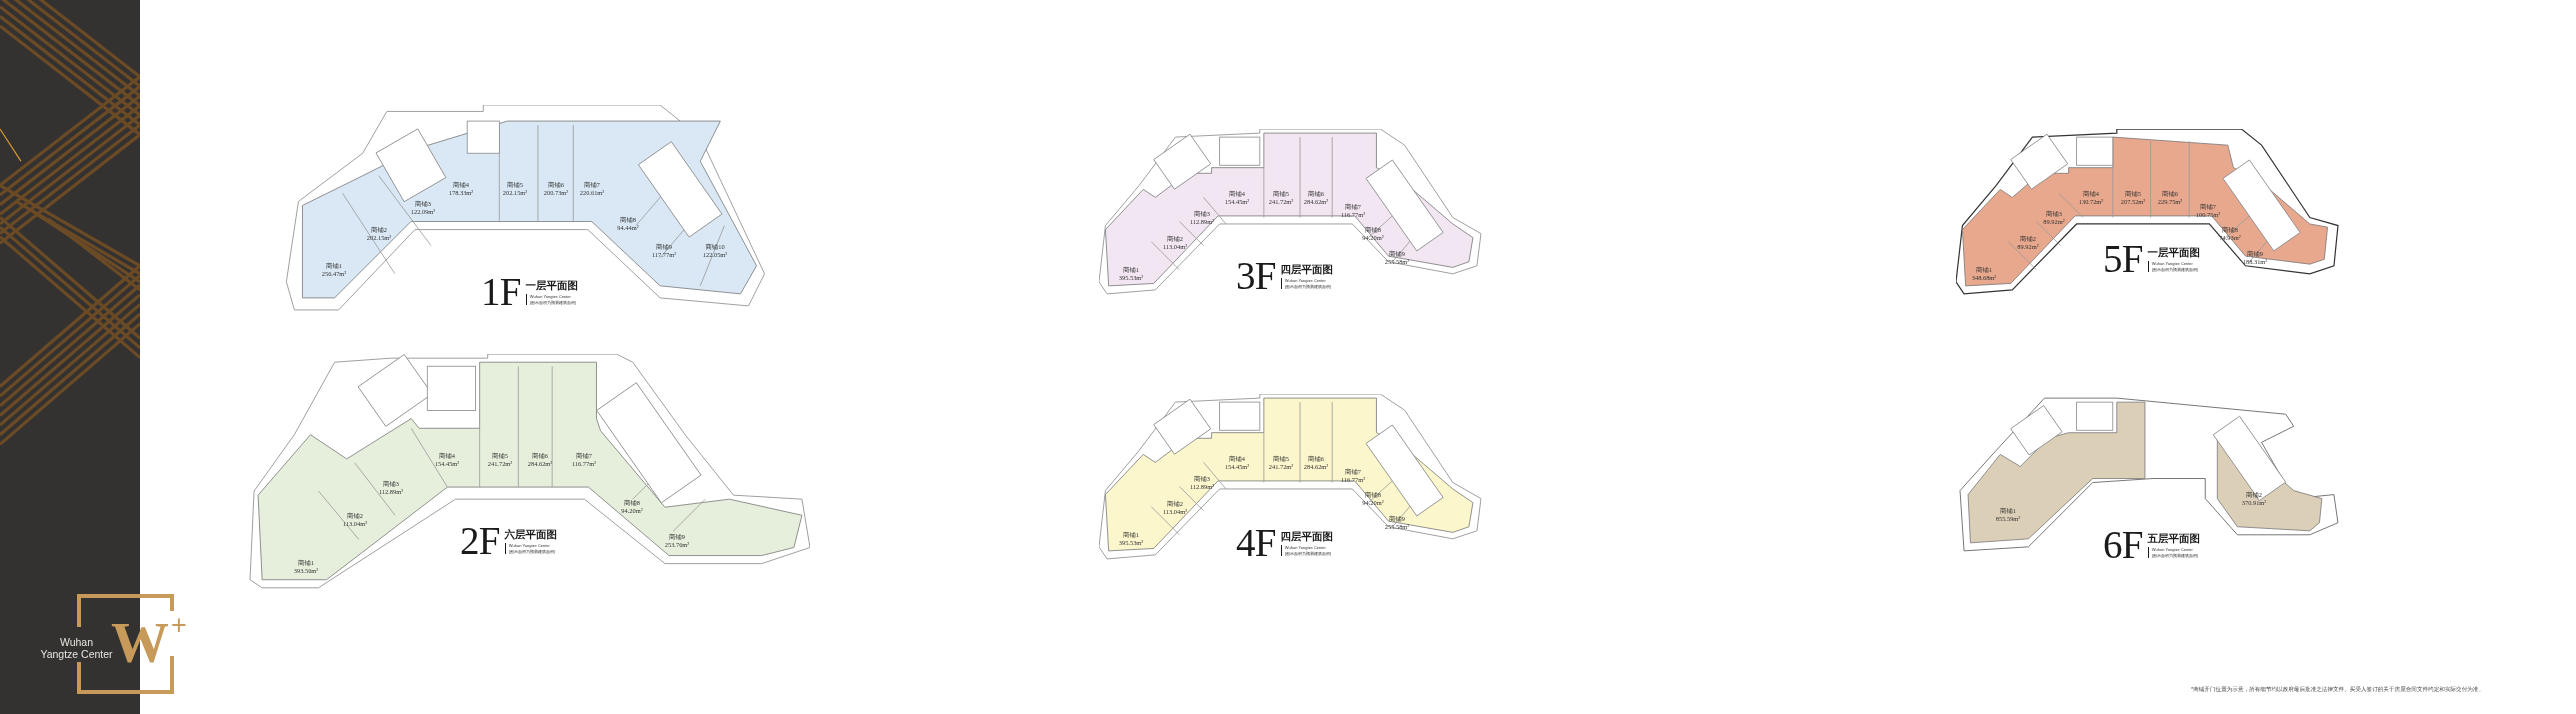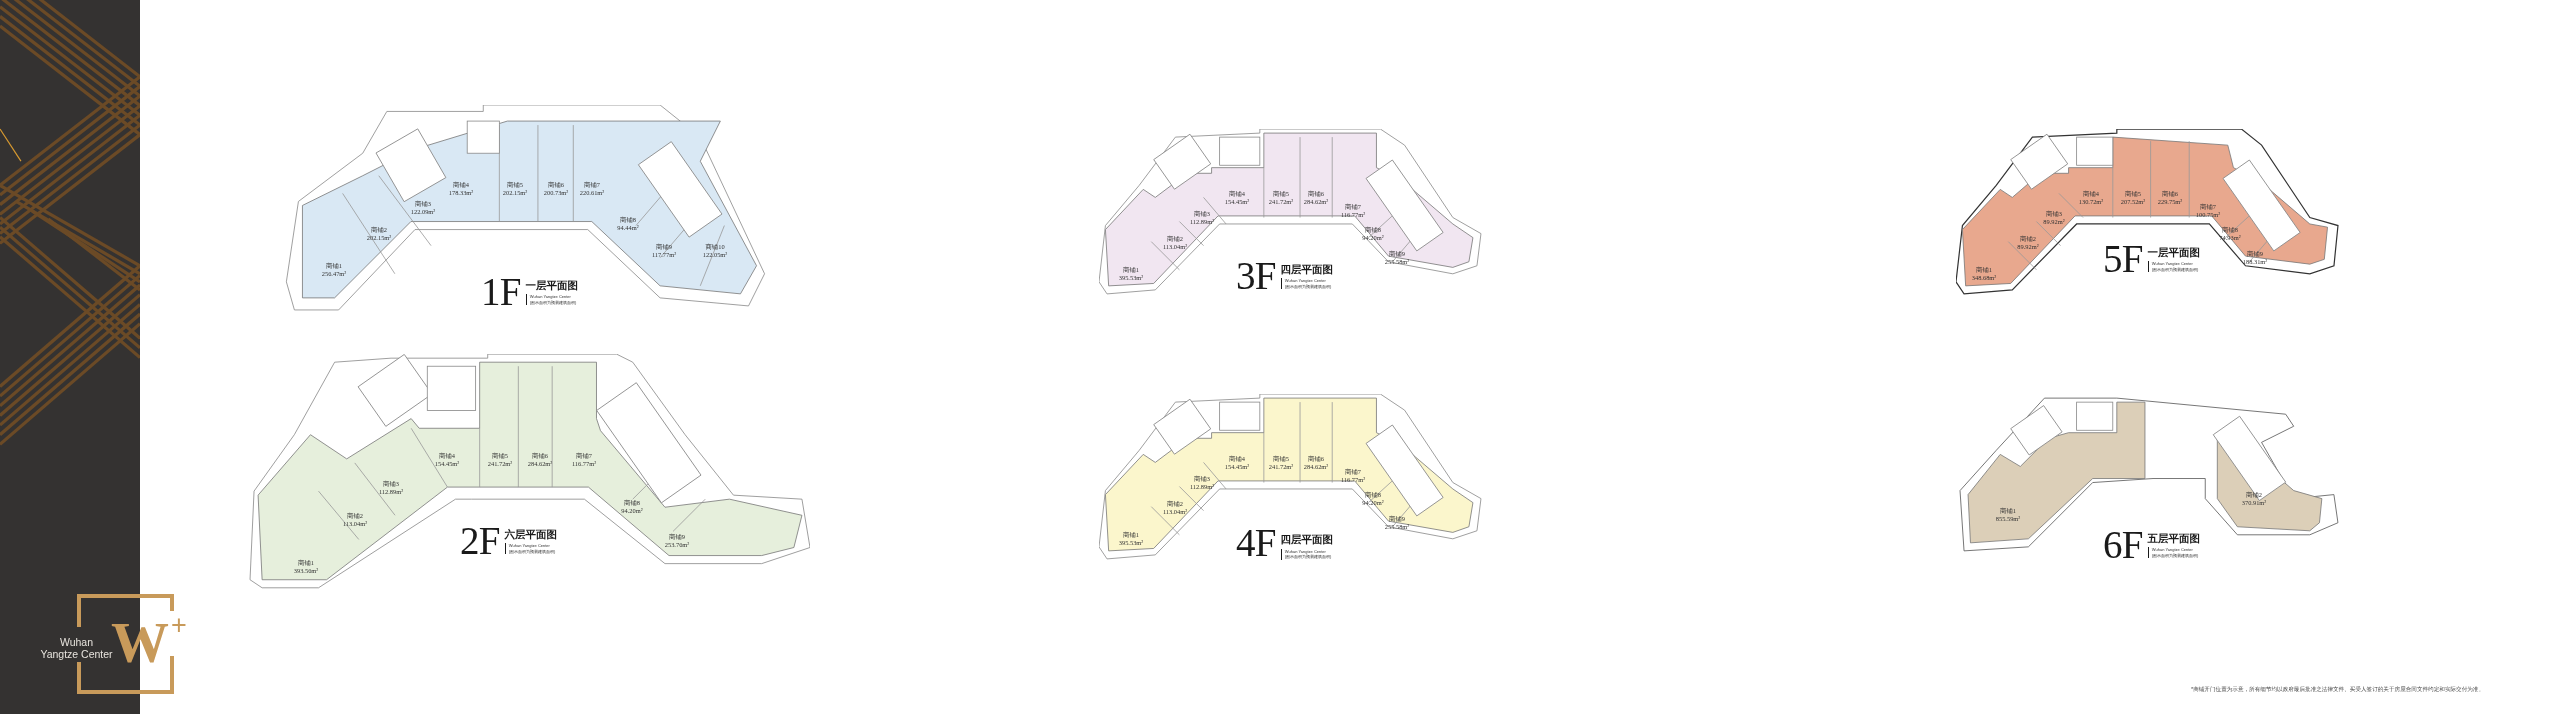--- a/index.html
+++ b/index.html
@@ -325,21 +325,21 @@
     </div>
   <div class="store-label" style="left:274px;top:97px;">
       <div>商铺8</div>
       <div>94.20m²</div>
     </div>
   <div class="store-label" style="left:298px;top:121px;">
       <div>商铺9</div>
       <div>255.58m²</div>
     </div>
 </div>
-<div class="floor-title" style="left:1236px;top:525px;align-items:flex-end;">
+<div class="floor-title" style="left:1236px;top:525px;">
   <div class="floor-num">4F</div>
   <div class="floor-meta">
     <div class="floor-cn">四层平面图</div>
     <div class="floor-sub">
       <div class="floor-en">Wuhan Yangtze Center</div>
       <div class="floor-note">(图示面积为预测建筑面积)</div>
     </div>
   </div>
 </div>
 

